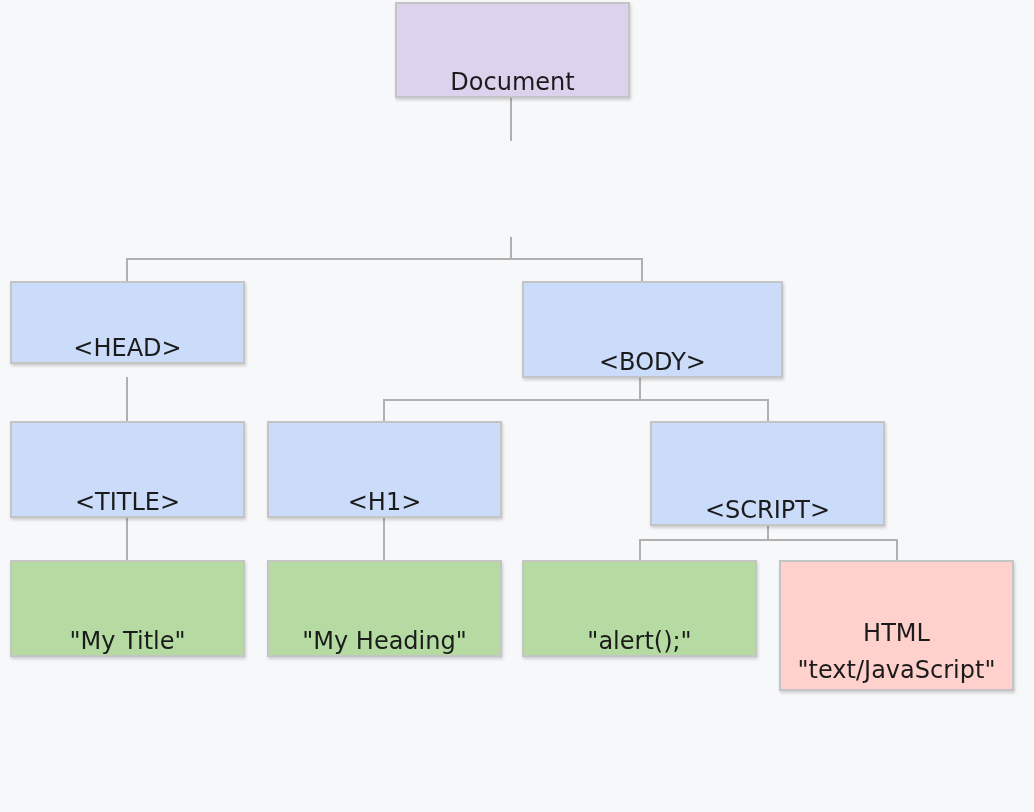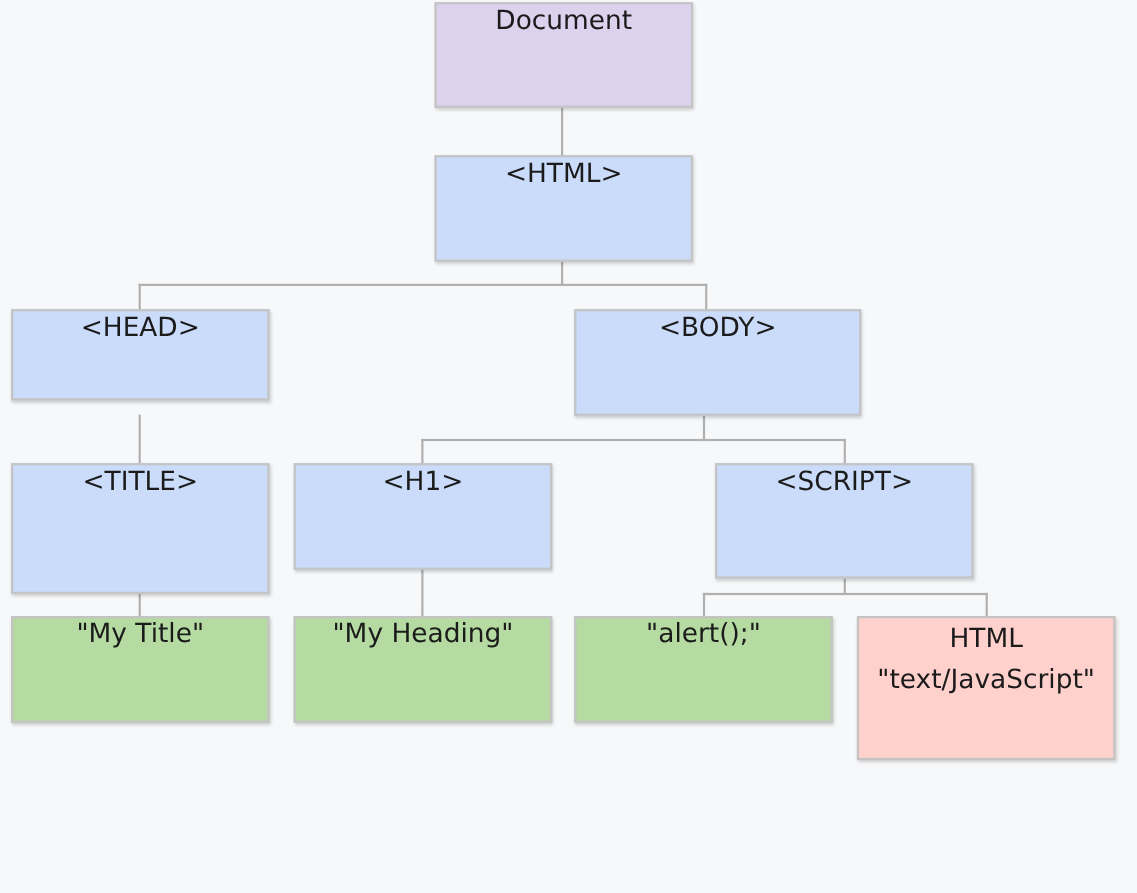--- a/index.html
+++ b/index.html
@@ -14,21 +14,21 @@
     height: 812px;
     background: #f7f8fa;
     overflow: hidden;
   }
   .node {
     position: absolute;
     box-sizing: border-box;
     display: flex;
     flex-direction: column;
     align-items: center;
-    justify-content: flex-start;
+    justify-content: flex-end;
     text-align: center;
     font-size: 24px;
     color: #1b1b1b;
     border: 2px solid #c4c4c4;
     box-shadow: 1px 2px 3px rgba(0,0,0,0.18);
   }
   .node-document  { background: #ddd2ee; }
   .node-element   { background: #cadcfa; }
   .node-text      { background: #b5dba2; }
   .node-attribute { background: #ffd1cc; line-height: 1.55; }
@@ -56,33 +56,30 @@
   <div class="conn" style="left:383px; top:517px; width:2px;   height:44px;"></div>
   <div class="conn" style="left:767px; top:517px; width:2px;   height:24px;"></div>
   <div class="conn" style="left:639px; top:539px; width:259px; height:2px;"></div>
   <div class="conn" style="left:639px; top:539px; width:2px;   height:22px;"></div>
   <div class="conn" style="left:896px; top:539px; width:2px;   height:22px;"></div>
 
   <div class="node node-document" style="left:395px; top:2px; width:235px; height:96px;">
     <span>Document</span>
   </div>
 
-  <div class="node node-element" style="left:395px; top:141px; width:235px; height:97px;">
-    <span>&lt;HTML&gt;</span>
-  </div>
 
   <div class="node node-element" style="left:10px; top:281px; width:235px; height:83px;">
     <span>&lt;HEAD&gt;</span>
   </div>
 
   <div class="node node-element" style="left:522px; top:281px; width:261px; height:97px;">
     <span>&lt;BODY&gt;</span>
   </div>
 
-  <div class="node node-element" style="left:10px; top:421px; width:235px; height:119px;">
+  <div class="node node-element" style="left:10px; top:421px; width:235px; height:97px;">
     <span>&lt;TITLE&gt;</span>
   </div>
 
   <div class="node node-element" style="left:267px; top:421px; width:235px; height:97px;">
     <span>&lt;H1&gt;</span>
   </div>
 
   <div class="node node-element" style="left:650px; top:421px; width:235px; height:105px;">
     <span>&lt;SCRIPT&gt;</span>
   </div>

